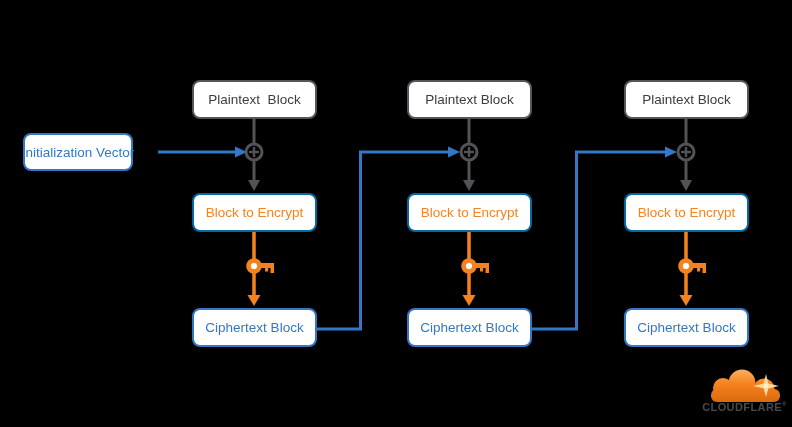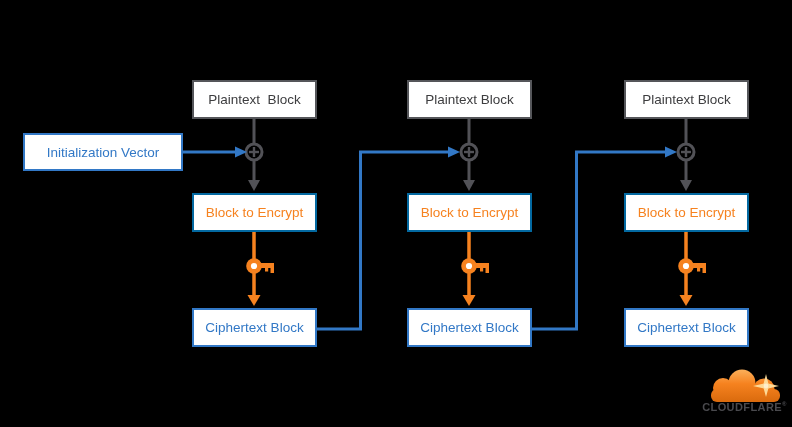--- a/index.html
+++ b/index.html
@@ -11,20 +11,21 @@
     overflow: hidden;
   }
   #wires { position: absolute; left: 0; top: 0; }
   .box {
     position: absolute;
     background: #fff;
     box-sizing: border-box;
     display: flex; align-items: center; justify-content: center;
     font-size: 13.5px;
     white-space: pre;
+    border-radius: 8px;
   }
   .box.gray   { border: 2px solid #55565a; color: #3d3d3f; }
   .box.orange { border: 2px solid #0369a1; color: #f6821f; }
   .box.blue   { border: 2px solid #3278c6; color: #3278c6; }
   .w125 { width: 125px; height: 39px; }
   #cloudflare-wordmark {
     position: absolute; left: 697px; top: 401px; width: 95px;
     text-align: center;
     color: #4a4a4e; font-size: 11px; font-weight: bold;
     letter-spacing: 0.4px;
@@ -121,21 +122,21 @@
       <circle cx="764" cy="389" r="10.5" fill="url(#cloudGrad)"></circle>
       <rect x="711" y="389" width="69" height="13" rx="6" fill="url(#cloudGrad)"></rect>
       <g opacity="0.95">
         <polygon points="766,374 769,386 766,397 763,386" fill="#ffdf9e"></polygon>
         <polygon points="753,386 766,383 779,386 766,389" fill="#ffdf9e"></polygon>
         <circle cx="766" cy="386" r="2.4" fill="#fff4d6"></circle>
       </g>
     </g>
   </svg>
 
-  <div class="box blue" style="left:23px; top:133px; width:160px; height:38px;">
+  <div class="box blue" style="left:23px; top:133px; width:110px; height:38px;">
     <span>Initialization Vector</span>
   </div>
 
   <div class="box gray w125" style="left:192px; top:80px;">
     <span>Plaintext  Block</span>
   </div>
   <div class="box orange w125" style="left:192px; top:193px;">
     <span>Block to Encrypt</span>
   </div>
   <div class="box blue w125" style="left:192px; top:308px;">

